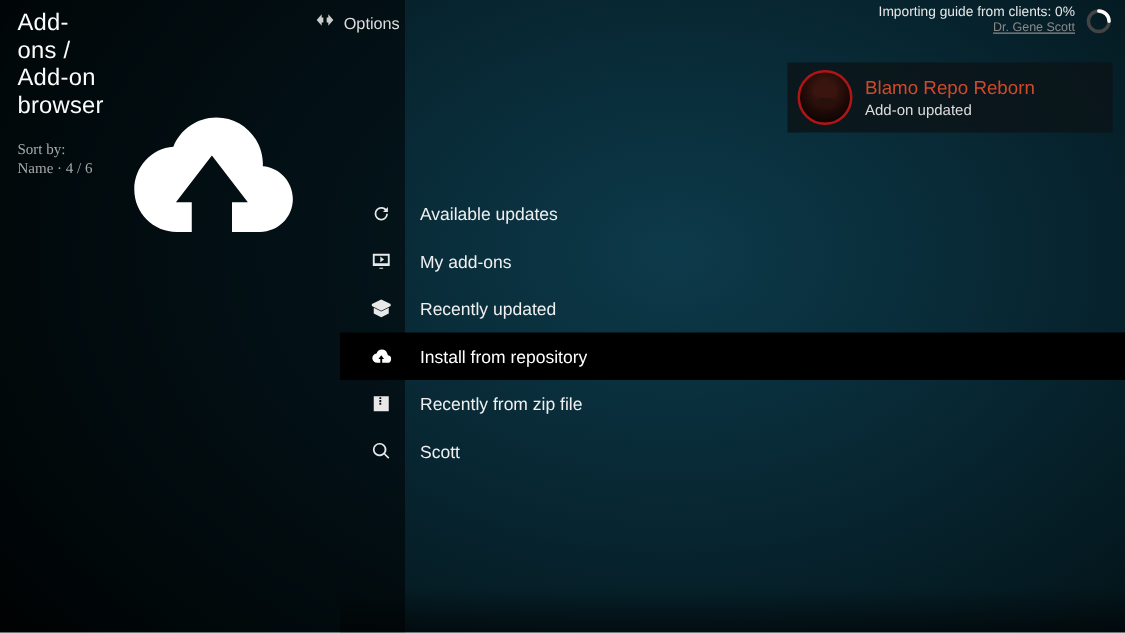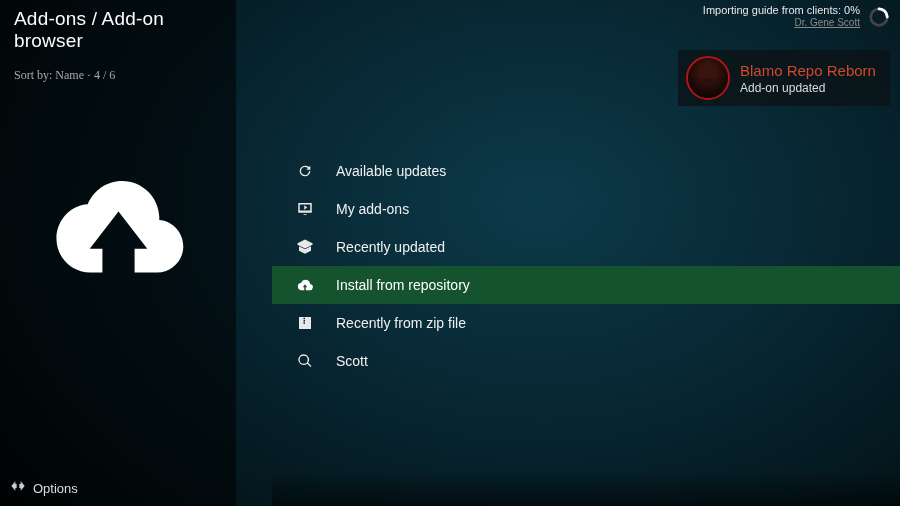--- a/index.html
+++ b/index.html
@@ -6,24 +6,23 @@
 html, body { width: 900px; height: 506px; overflow: hidden; font-family: Arial, sans-serif; }
 body {
   background: radial-gradient(ellipse 700px 500px at 60% 40%, #0d3a4a 0%, #072530 45%, #031318 80%, #000405 100%);
   color: #e5e5e5;
   position: relative;
 }
 
 .left-panel {
   position: absolute;
   left: 0; top: 0;
-  width: 236px; height: 506px;
+  width: 324px; height: 506px;
   background: rgba(0,0,0,0.55);
   display: flex;
-  flex-direction: column;
 }
 
 .header {
   padding: 8px 14px 4px;
 }
 .breadcrumb {
   font-size: 19px;
   font-weight: 300;
   color: #fcfcfc;
   letter-spacing: 0.2px;
@@ -67,21 +66,21 @@
   gap: 22px;
   cursor: pointer;
 }
 .menu-item .mi-icon {
   width: 18px; height: 18px;
   display: flex; align-items: center; justify-content: center;
 }
 .menu-item .mi-icon svg { fill: #e8e8e8; }
 .menu-item .mi-label { font-size: 14px; color: #f0f0f0; }
 .menu-item.selected {
-  background: #14532d;
+  background: #000000;
 }
 .menu-item.selected .mi-label { color: #fff; }
 .menu-item.selected .mi-icon svg { fill: #fff; }
 
 .top-status {
   position: absolute;
   top: 4px; right: 40px;
   text-align: right;
 }
 .status-line1 { font-size: 11px; color: #e8e8e8; }
@@ -90,21 +89,21 @@
 .spinner {
   position: absolute;
   top: 6px; right: 10px;
   width: 22px; height: 22px;
 }
 .spinner svg { width: 22px; height: 22px; }
 
 .toast {
   position: absolute;
   top: 50px; right: 10px;
-  width: 212px; height: 56px;
+  width: 260px; height: 56px;
   background: rgba(10,20,24,0.85);
   display: flex;
   align-items: center;
   padding: 6px 8px;
   gap: 10px;
 }
 .toast-img {
   width: 44px; height: 44px;
   border-radius: 50%;
   border: 2px solid #b01515;

